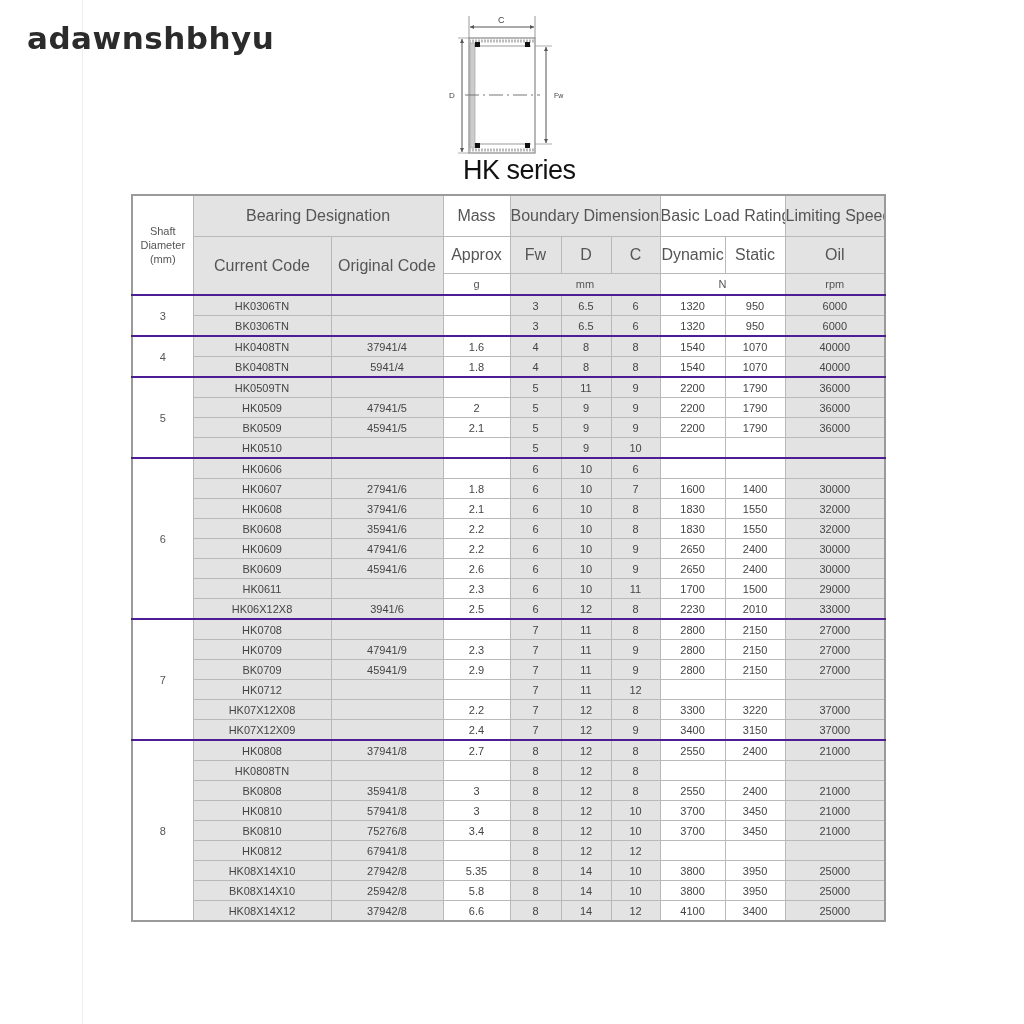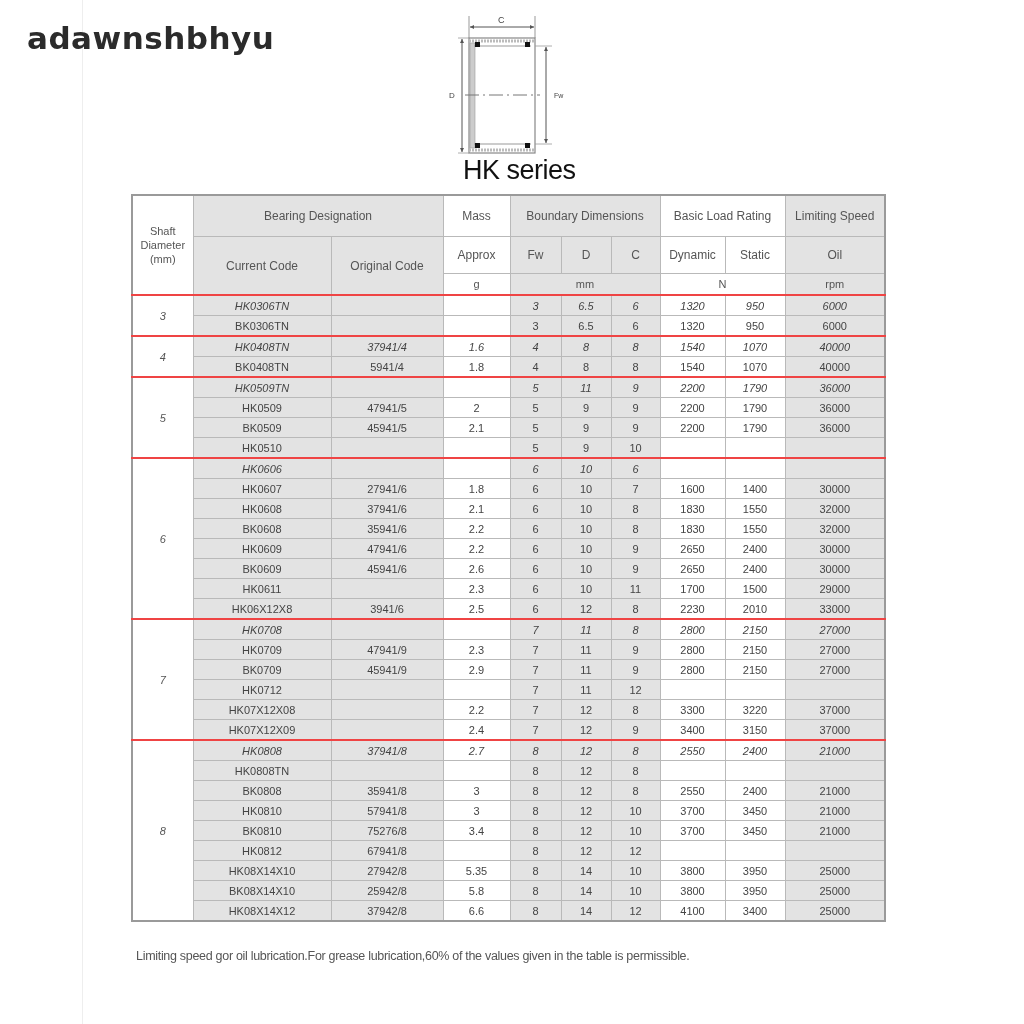--- a/index.html
+++ b/index.html
@@ -3,30 +3,30 @@
 <meta charset="utf-8">
 <style>
   html, body { margin:0; padding:0; background:#ffffff; }
   body { width:1024px; height:1024px; position:relative; overflow:hidden; font-family:"Liberation Sans", sans-serif; color:#333; }
   .left-rule { position:absolute; left:82px; top:0; width:1px; height:1024px; background:#eeeeee; }
   .watermark { position:absolute; left:27px; top:20px; font-family:"DejaVu Sans", sans-serif; font-weight:bold; font-size:31px; color:#2b2b2b; letter-spacing:0.5px;text-align:center; }
   .diagram { position:absolute; left:440px; top:8px; width:150px; height:150px; }
   .series-label { position:absolute; left:434px; top:155px; font-size:27px; color:#111; font-family:"Liberation Sans", sans-serif; letter-spacing:-0.5px;margin-left:29px; }
   table.spec { position:absolute; left:131px; top:194px; border-collapse:collapse; table-layout:fixed; width:753px; font-size:11px; color:#444; }
   table.spec td, table.spec th { border:1px solid #b9b9b9; text-align:center; padding:0; font-weight:normal; overflow:hidden; white-space:nowrap; }
-  table.spec th { color:#555; font-size:12px; }
+  table.spec th { color:#555; font-size:16px; }
   .g { background:#e3e3e3; }
   .w { background:#ffffff; }
   tr.h1 th { height:40px; }
   tr.h2 th { height:36px; }
   tr.h3 th { height:20px; font-size:11px; }
   tbody tr td { height:19px; }
   td.code { text-align:left; padding-left:18px; }
   td.orig { text-align:left; padding-left:18px; }
-  tr.grp-start td { border-top:2px solid #ef4444;font-style:italic; }
+  tr.grp-start td { border-top:2px solid #4c1d95; }
   table.spec { border:2px solid #9a9a9a; }
   .shaft { background:#fff; color:#555; }
   .notes { position:absolute; left:136px; top:946px; font-size:12.5px; color:#555; line-height:21px; letter-spacing:-0.3px; }
 </style>
 </head>
 <body>
 
 <div class="left-rule"></div>
 
 <div class="watermark">adawnshbhyu</div>
@@ -457,14 +457,13 @@
         <td class="g">14</td>
         <td class="g">12</td>
         <td class="w">4100</td>
         <td class="w">3400</td>
         <td class="g">25000</td>
       </tr>
     </tbody>
 </table>
 
 <div class="notes">
-  <div>Limiting speed gor oil lubrication.For grease lubrication,60% of the values given in the table is permissible.</div>
 </div>
 
 </body></html>

